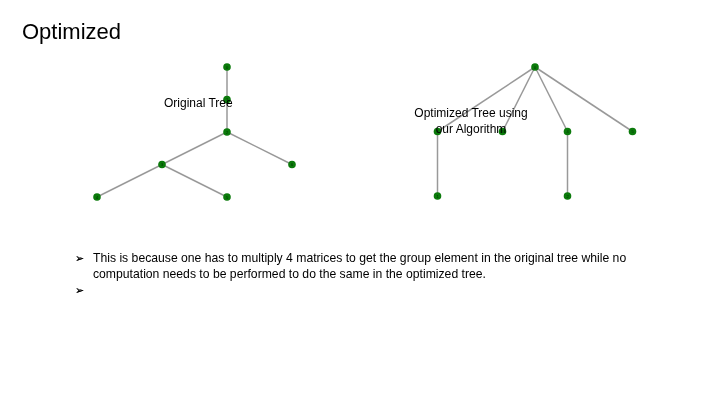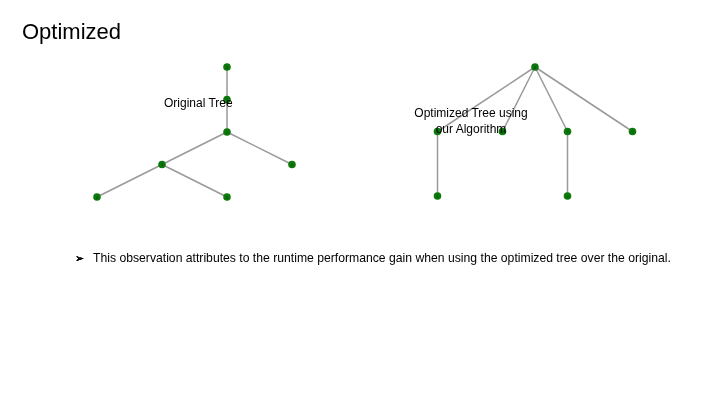--- a/index.html
+++ b/index.html
@@ -65,16 +65,16 @@
       <circle cx="567.5" cy="196" r="3.8" fill="#0b7a0b"></circle>
       <text x="567.5" y="197.5" text-anchor="middle" font-size="4" fill="#003300" font-family="Liberation Sans, sans-serif">2</text>
     </g>
 </svg>
 
 <div class="label" id="orig-label">Original Tree</div>
 <div class="label" id="opt-label">Optimized Tree using our Algorithm</div>
 
 <ul class="bullets">
   <li><span class="arrow">➢</span></li>
+  <li><span class="arrow">➢</span><span>This is because one has to multiply 4 matrices to get the group element in the original tree while no computation needs to be performed to do the same in the optimized tree.</span></li>
   <li><span class="arrow">➢</span></li>
   <li><span class="arrow">➢</span></li>
-  <li><span class="arrow">➢</span><span>This observation attributes to the runtime performance gain when using the optimized tree over the original.</span></li>
 </ul>
 
 </body></html>

